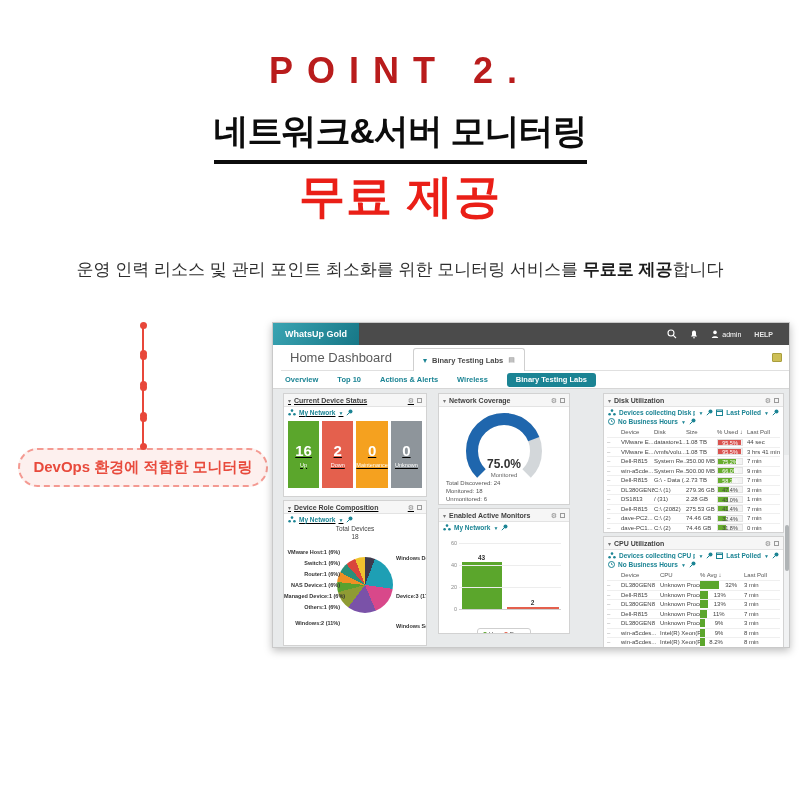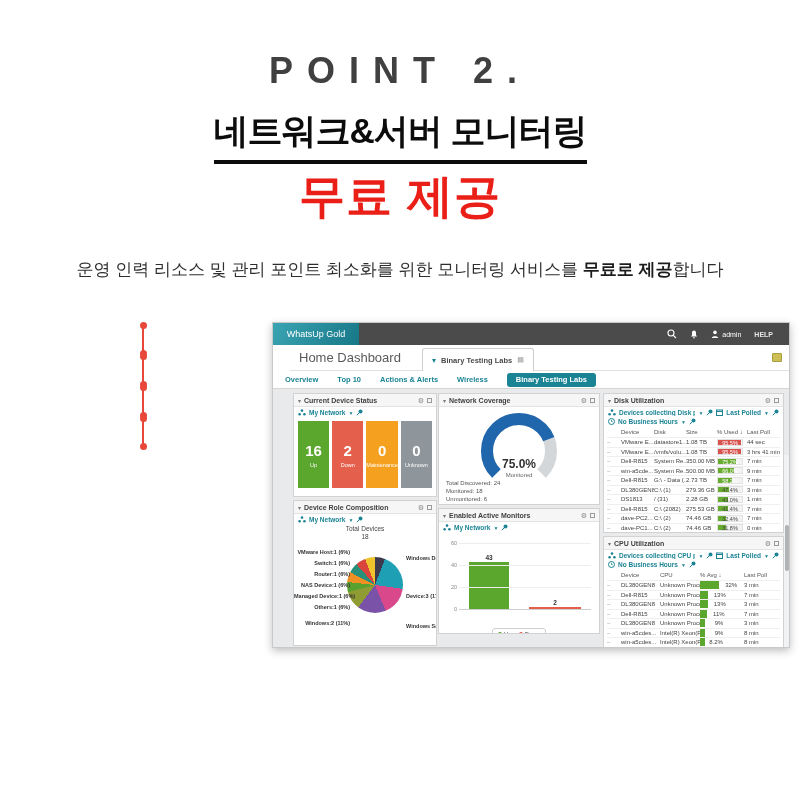--- a/index.html
+++ b/index.html
@@ -1,20 +1,20 @@
 <!DOCTYPE html>
 <html><head>
 <meta charset="utf-8">
 <style>
   * { margin:0; padding:0; box-sizing:border-box; }
   html,body { width:800px; height:800px; background:#fff; font-family:"Liberation Sans", sans-serif; overflow:hidden; }
 
   
   #kicker { position:absolute; top:50px; left:0; width:800px; text-align:center;
-    font-size:36px; font-weight:700; color:#404040; letter-spacing:14px; }
+    font-size:36px; font-weight:700; color:#b91c1c; letter-spacing:14px; }
   #title-wrap { position:absolute; top:108px; left:0; width:800px; text-align:center; }
   #main-title { display:inline-block; font-size:35px; font-weight:800; color:#0c0c0c;
     border-bottom:4px solid #0c0c0c; padding-bottom:5px; letter-spacing:-1px; }
   #highlight { position:absolute; top:166px; left:0; width:800px; text-align:center;
     font-size:46px; font-weight:800; color:#ea1f17; letter-spacing:1px; }
   #description { position:absolute; top:258px; left:0; width:800px; text-align:center;
     font-size:17px; color:#2e2e2e; }
   #description b { font-weight:800; color:#1c1c1c; }
 
   
@@ -24,50 +24,50 @@
   .connector { width:2px; height:31px; background:#e8473a; margin:0 auto; position:relative; }
   .connector::before, .connector::after { content:""; position:absolute; left:-2.5px; width:7px; height:7px;
     border-radius:50%; background:#e8473a; }
   .connector::before { top:-2px; } .connector::after { bottom:-2px; }
 
   
   #dash { position:absolute; left:272px; top:322px; width:518px; height:326px; background:#fff;
     border:1px solid #c9c9c9; box-shadow:0 3px 8px rgba(0,0,0,0.25); overflow:hidden; }
 
   #navbar { position:absolute; top:0; left:0; right:0; height:22px; background:#4b4b4b; display:flex; align-items:stretch; }
-  #brand { width:86px; background:linear-gradient(120deg,#3aa4b2,#177787); color:#fff; font-size:9px; font-weight:400;
+  #brand { width:86px; background:linear-gradient(120deg,#3aa4b2,#177787); color:#fff; font-size:9px; font-weight:700;
     display:flex; align-items:center; justify-content:center; }
   .nav-item { color:#e6e6e6; font-size:7.5px; font-weight:700; letter-spacing:.4px; padding:0 10px;
     display:flex; align-items:center; }
   .nav-item.active { background:#2695a4; color:#fff; }
   #nav-right { margin-left:auto; display:flex; align-items:center; gap:13px; padding-right:16px; }
   #nav-user { display:flex; align-items:center; gap:3px; color:#fff; font-size:7px; }
   #nav-help { color:#e6e6e6; font-size:7px; font-weight:700; }
   #corner-tri { position:absolute; right:0; top:22px; width:0; height:0;
     border-top:10px solid #2ba7b5; border-left:16px solid transparent; }
 
-  #dash-header { position:absolute; top:22px; left:17px; right:0; height:26px; background:#fff; border-bottom:1px solid #e0e0e0; }
+  #dash-header { position:absolute; top:22px; left:8px; right:0; height:26px; background:#fff; border-bottom:1px solid #e0e0e0; }
   #page-title { position:absolute; left:9px; top:5px; font-size:13px; color:#5a5a5a; }
   #view-tab { position:absolute; left:132px; top:3px; height:23px; display:flex; align-items:center; gap:5px;
     border:1px solid #cfcfcf; border-bottom:none; border-radius:3px 3px 0 0; background:#fff; padding:0 9px; }
   #view-tab .chev { color:#1b8494; font-size:8px; }
   #view-tab .lbl { font-size:7.5px; font-weight:700; color:#4a4a4a; }
   #view-tab .grid-ic { font-size:7px; color:#8a8a8a; }
   #header-right-ic { position:absolute; right:7px; top:8px; width:10px; height:9px; background:#cdbf56;
     border:1px solid #a99e3d; border-radius:1px; }
 
   #dash-tabs { position:absolute; top:48px; left:0; right:0; height:18px; background:#fff; border-bottom:1px solid #d6d6d6;
     display:flex; align-items:center; gap:19px; padding-left:12px; }
   .dtab { font-size:7.5px; font-weight:700; color:#1b8494; }
   .dtab.active { background:#1b8494; color:#fff; border-radius:3px; padding:2.5px 9px; }
 
   #content { position:absolute; top:66px; left:0; right:0; bottom:0; background:#e8eaeb; overflow:hidden; }
   .col { position:absolute; top:4px; }
-  #col1 { left:20px;  width:144px; }
-  #col2 { left:165px; width:162px; }
+  #col1 { left:10px;  width:144px;text-decoration:underline; }
+  #col2 { left:165px; width:132px; }
   #col3 { left:330px; width:181px; }
 
   .panel { background:#fff; border:1px solid #d2d2d2; margin-bottom:3px; overflow:hidden; position:relative; }
   .p-head { height:13px; background:#f6f6f6; border-bottom:1px solid #e3e3e3; display:flex; align-items:center; padding:0 4px; }
   .p-chev { font-size:6px; color:#777; margin-right:3px; }
   .p-title { font-size:7px; font-weight:700; color:#3f3f3f; white-space:nowrap; }
   .p-ics { margin-left:auto; display:flex; gap:3px; align-items:center; }
   .gear { font-size:7px; color:#8a8a8a; line-height:1; }
   .expand { width:5px; height:5px; border:1px solid #9a9a9a; }
 
@@ -154,20 +154,21 @@
 <div id="highlight">무료 제공</div>
 <div id="description">
   <span>운영 인력 리소스 및 관리 포인트 최소화를 위한 모니터링 서비스를 </span><b>무료로 제공</b><span>합니다</span>
 </div>
 
 <div id="features">
     <div class="connector"></div>
     <div class="connector"></div>
     <div class="connector"></div>
     <div class="connector"></div>
+    <div class="feature-box">DevOps 환경에 적합한 모니터링</div>
   </div>
 
 <div id="dash">
   <div id="navbar">
     <div id="brand">WhatsUp Gold</div>
     <div id="nav-right">
       <span>
         <svg width="10" height="10" viewBox="0 0 10 10">
             <circle cx="4" cy="4" r="3" fill="none" stroke="#fff" stroke-width="1.1"></circle>
             <line x1="6.3" y1="6.3" x2="9" y2="9" stroke="#fff" stroke-width="1.1"></line>

